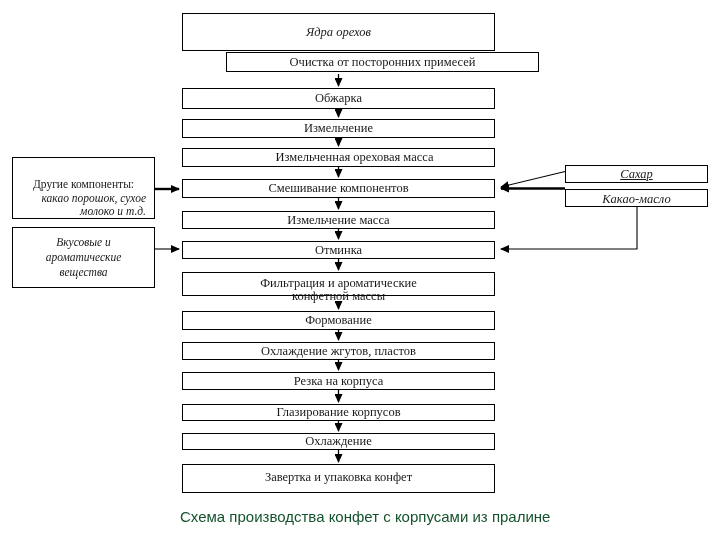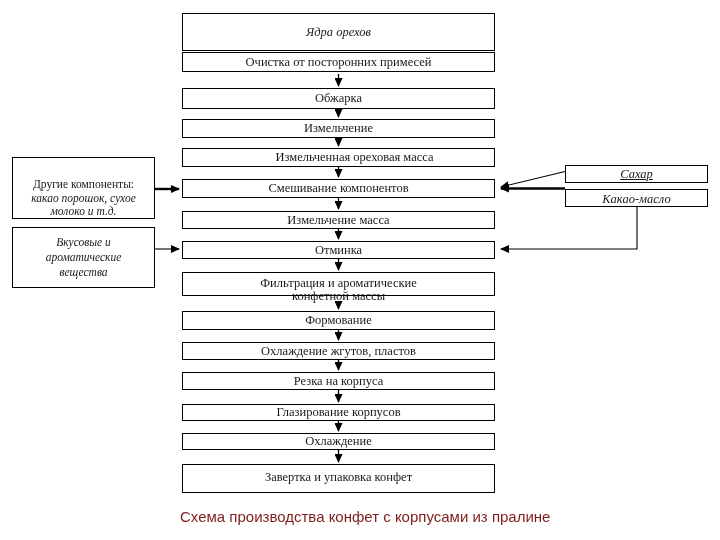--- a/index.html
+++ b/index.html
@@ -10,46 +10,46 @@
   .connectors{position:absolute;left:0;top:0;width:720px;height:540px;pointer-events:none;}
   .box{
     position:absolute;box-sizing:border-box;border:1px solid #000;background:#fff;
     display:flex;align-items:center;justify-content:center;text-align:center;
     font-size:12.5px;line-height:13px;
   }
   .italic{font-style:italic;}
   
   .step{left:182px;width:313px;}
   .b1 {top:13px;height:38px;}
-  .b2 {top:52px;height:20px;}
+  .b2 {top:52px;height:20px;margin-left:44px;}
   .b3 {top:88px;height:21px;}
   .b4 {top:119px;height:19px;}
   .b5 {top:148px;height:19px;padding-left:32px;}
   .b6 {top:179px;height:19px;}
   .b7 {top:211px;height:18px;}
   .b8 {top:241px;height:18px;}
   .b9 {top:272px;height:24px;display:block;overflow:visible;}
   .b9 .ovf{position:absolute;left:50%;top:4px;transform:translateX(-50%);width:215px;text-align:center;}
   .b10{top:311px;height:19px;}
   .b11{top:342px;height:18px;}
   .b12{top:372px;height:18px;}
   .b13{top:404px;height:17px;}
   .b14{top:433px;height:17px;}
   .b15{top:464px;height:29px;align-items:flex-start;padding-top:6px;}
   
   .left1{left:12px;top:157px;width:143px;height:62px;display:block;font-size:11.5px;line-height:13.5px;padding-top:20px;}
-  .left1 .detail{display:block;margin:0 auto;width:125px;}
+  .left1 .detail{display:block;margin:0 auto;width:125px;text-align:right;}
   .left2{left:12px;top:227px;width:143px;height:61px;font-size:11.5px;line-height:15px;}
   .left2 .narrow{display:inline-block;width:112px;}
   
   .right1{left:565px;top:165px;width:143px;height:18px;text-decoration:underline;}
   .right2{left:565px;top:189px;width:143px;height:18px;align-items:flex-end;}
   .caption{
     position:absolute;left:180px;top:508px;font-family:"Liberation Sans", sans-serif;
-    font-size:15px;color:#7f1d1d;white-space:nowrap;
+    font-size:15px;color:#14532d;white-space:nowrap;
   }
 </style>
 </head>
 <body>
 
 <div class="stage">
 
   <svg class="connectors" viewBox="0 0 720 540" xmlns="http://www.w3.org/2000/svg">
     <defs>
       <marker id="ah" markerUnits="userSpaceOnUse" markerWidth="9" markerHeight="8" refX="8" refY="4" orient="auto">

